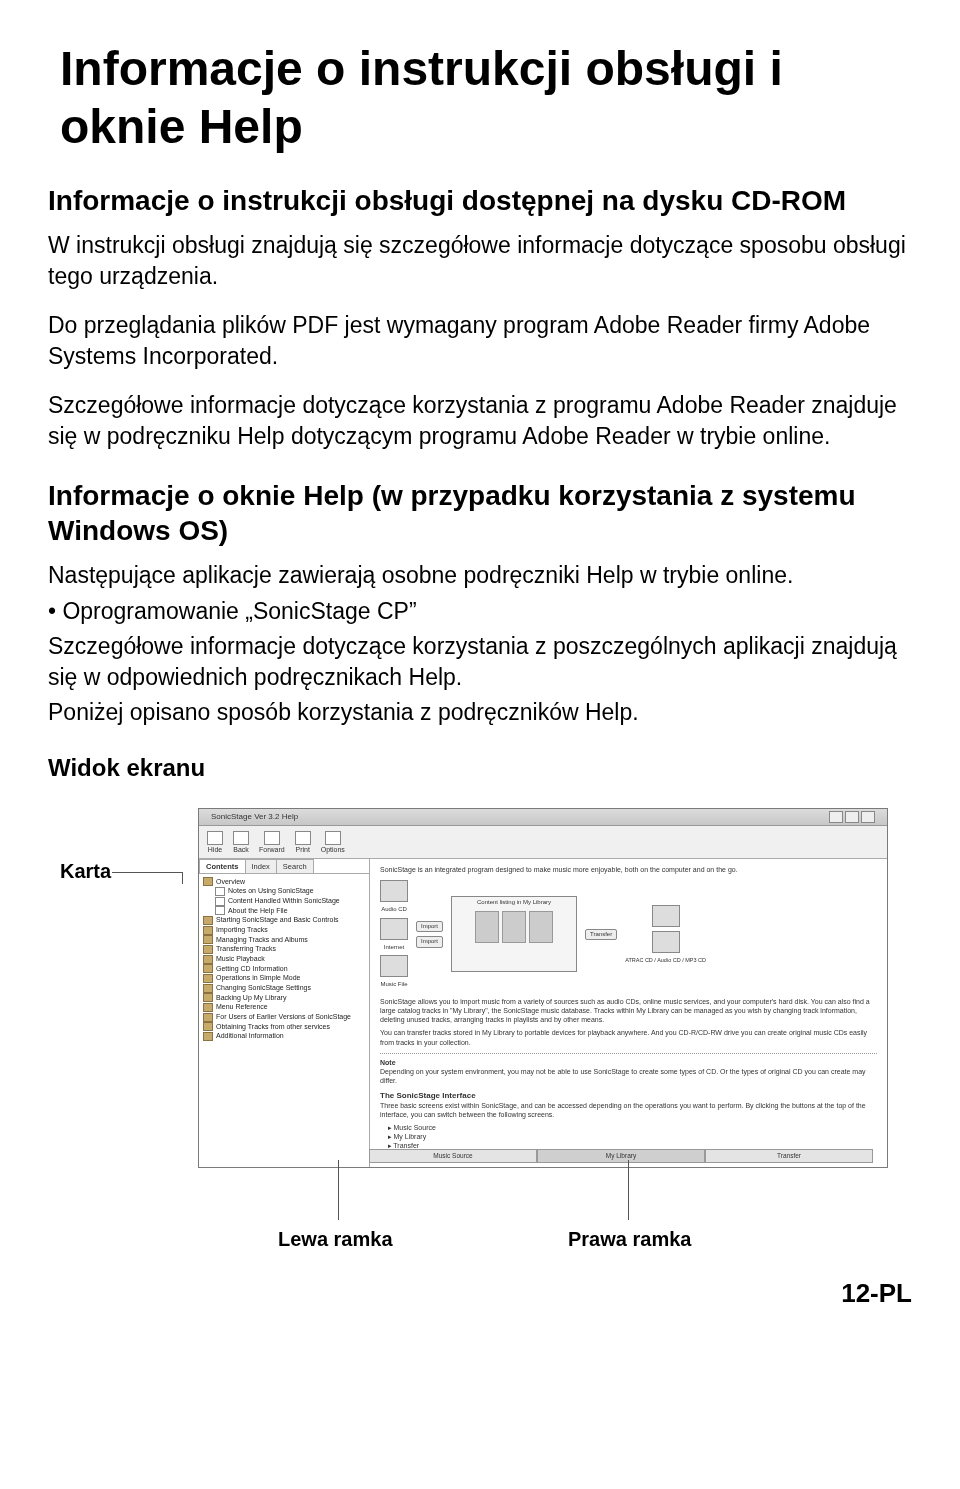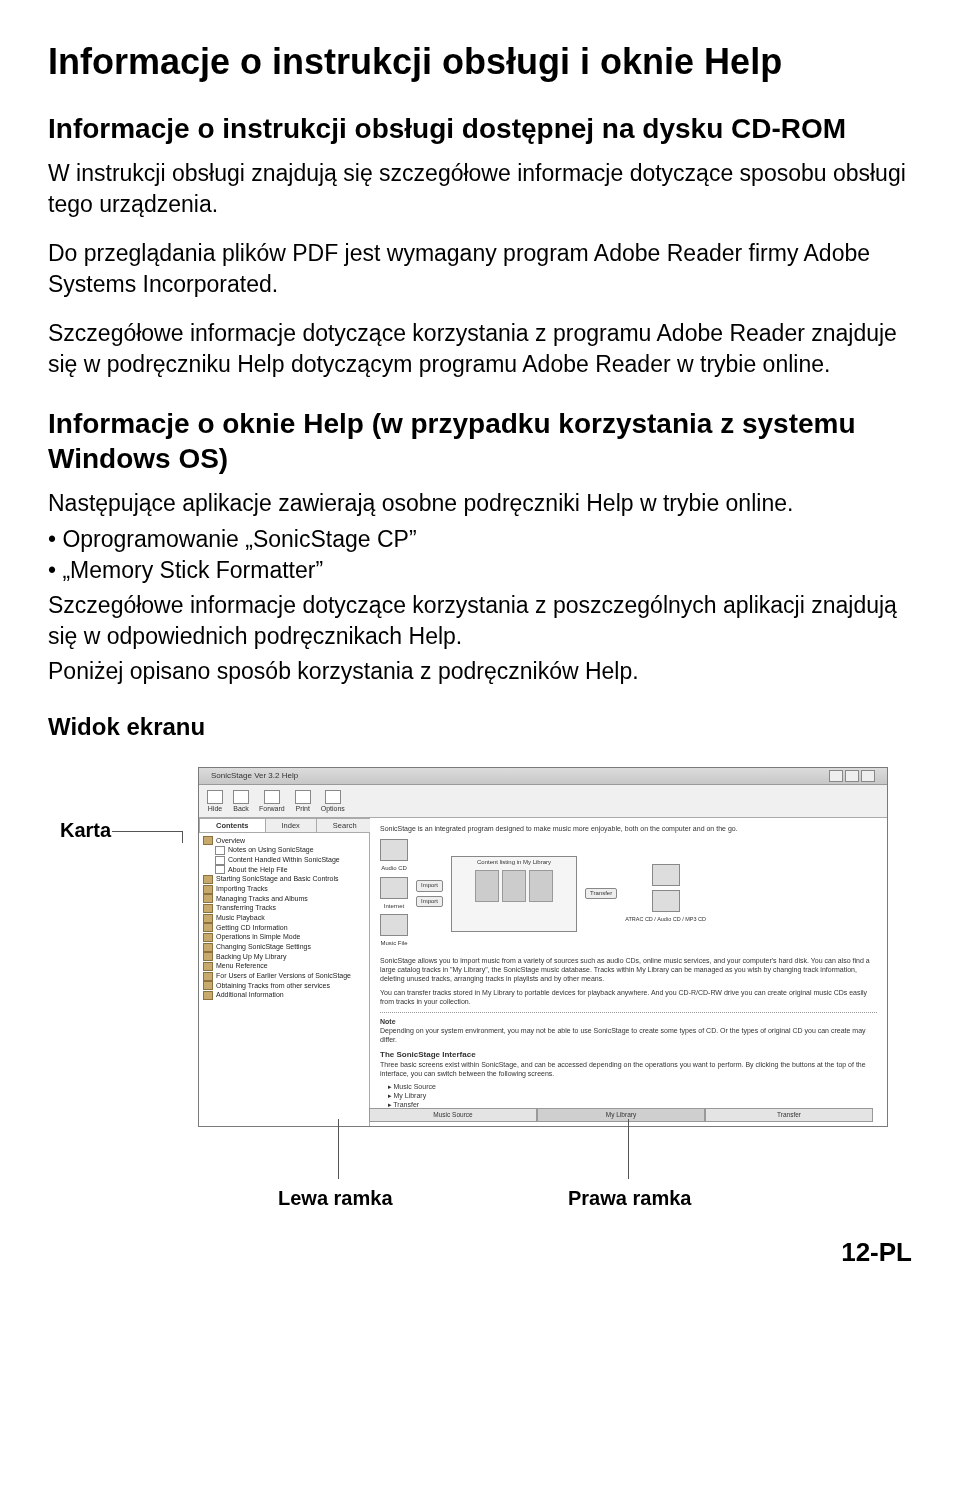--- a/index.html
+++ b/index.html
@@ -5,23 +5,23 @@
   body {
     margin: 0;
     padding: 40px 48px;
     font-family: Arial, Helvetica, sans-serif;
     color: #000;
     background: #fff;
     width: 960px;
     box-sizing: border-box;
   }
   h1 {
-    font-size: 36px;
-    font-weight: bold;
-    margin: 0 0 28px 0;
+    font-size: 48px;
+    font-weight: bold;
+    margin: 0 0 28px 12px;
     line-height: 1.2;
   }
   h2 {
     font-size: 28px;
     font-weight: bold;
     margin: 0 0 12px 0;
     line-height: 1.25;
   }
   p.body {
     font-size: 23px;
@@ -135,21 +135,21 @@
     border-right: 1px solid #aaa;
     display: flex;
     flex-direction: column;
   }
   .hw-tabs {
     display: flex;
     font-size: 7.5px;
     border-bottom: 1px solid #aaa;
   }
   .hw-tab {
-    padding: 2px 16px;
+    padding: 2px 6px;
     border: 1px solid #aaa;
     border-bottom: none;
     background: #eee;
     margin-right: -1px;
   }
   .hw-tab.active { background: #fff; font-weight: bold; }
   .hw-tree {
     flex: 1;
     overflow: hidden;
     padding: 3px 4px;
@@ -285,21 +285,20 @@
   <h2>Informacje o instrukcji obsługi dostępnej na dysku CD-ROM</h2>
   <p class="body">W instrukcji obsługi znajdują się szczegółowe informacje dotyczące sposobu obsługi tego urządzenia.</p>
   <p class="body">Do przeglądania plików PDF jest wymagany program Adobe Reader firmy Adobe Systems Incorporated.</p>
   <p class="body">Szczegółowe informacje dotyczące korzystania z programu Adobe Reader znajduje się w podręczniku Help dotyczącym programu Adobe Reader w trybie online.</p>
 </div>
 
 <div class="block">
   <h2>Informacje o oknie Help (w przypadku korzystania z systemu Windows OS)</h2>
   <p class="body" style="margin-bottom:4px">Następujące aplikacje zawierają osobne podręczniki Help w trybie online.</p>
   <div class="bullets">• Oprogramowanie „SonicStage CP”</div>
-  <div class="bullets">• „Memory Stick Formatter”</div>
   <p class="body" style="margin-top:4px;margin-bottom:4px">Szczegółowe informacje dotyczące korzystania z poszczególnych aplikacji znajdują się w odpowiednich podręcznikach Help.</p>
   <p class="body">Poniżej opisano sposób korzystania z podręczników Help.</p>
 </div>
 
 <div class="section-label">Widok ekranu</div>
 
 <div class="figure-wrap">
   <div class="karta-label">Karta</div>
   <div class="leader-karta"></div>
 

